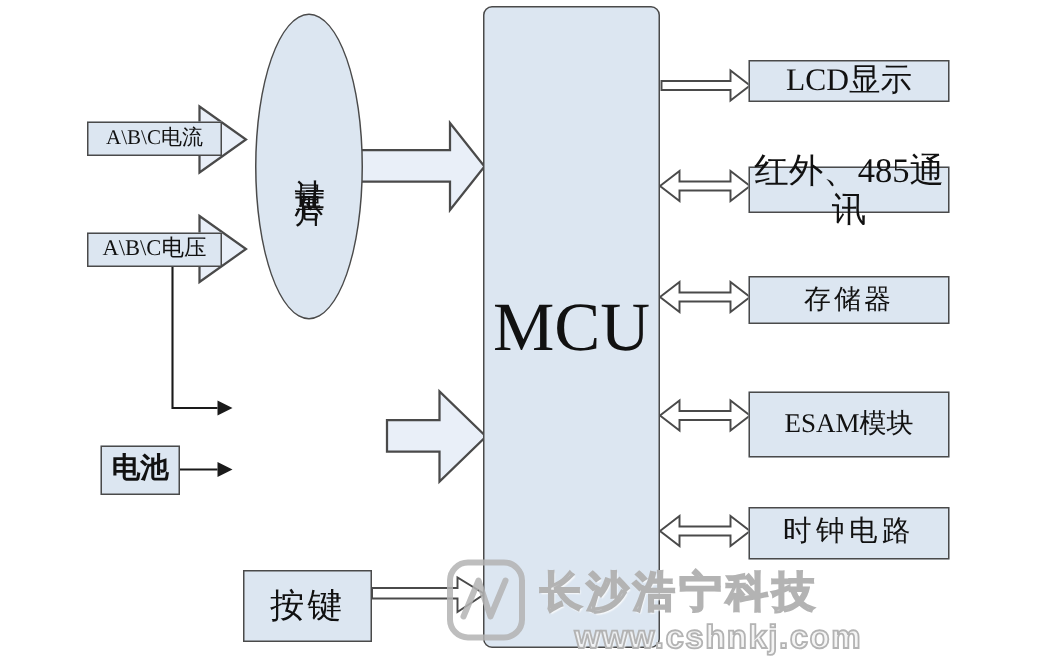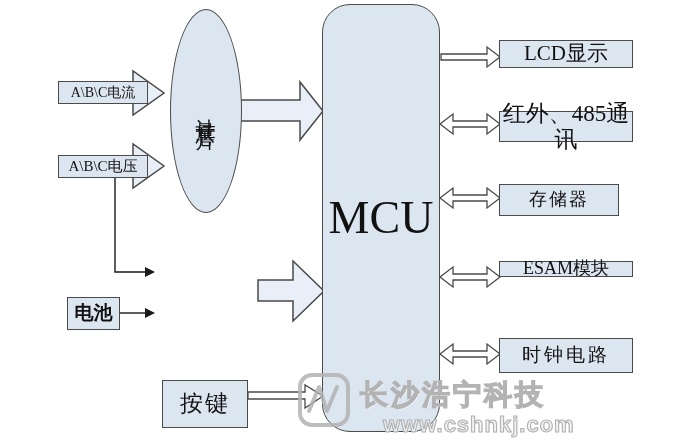--- a/index.html
+++ b/index.html
@@ -27,26 +27,26 @@
 
   
   .n-current{left:58px;top:81px;width:90px;height:23px;font-size:14px;}
   .n-voltage{left:58px;top:155px;width:90px;height:23px;font-size:15px;}
   .n-battery{left:67px;top:297px;width:53px;height:33px;font-size:19px;font-weight:bold;}
   .n-keys{left:162px;top:380px;width:86px;height:48px;font-size:23px;letter-spacing:2px;}
   .n-power{left:155px;top:245px;width:103px;height:94px;border-radius:20px;font-size:21px;letter-spacing:1px;}
   .n-chip{left:170px;top:9px;width:72px;height:204px;border-radius:50%;font-size:20px;}
   .vtext{writing-mode:vertical-rl;text-orientation:upright;letter-spacing:4px;}
   
-  .n-mcu{left:322px;top:4px;width:118px;height:428px;border-radius:28px;font-size:46px;}
+  .n-mcu{left:322px;top:4px;width:118px;height:428px;border-radius:6px;font-size:46px;}
   
   .n-lcd{left:499px;top:40px;width:134px;height:28px;font-size:21px;}
   .n-comm{left:499px;top:111px;width:134px;height:31px;font-size:23px;}
-  .n-memory{left:499px;top:184px;width:120px;height:32px;font-size:18px;letter-spacing:2px;}
-  .n-esam{left:499px;top:261px;width:134px;height:16px;font-size:18px;}
+  .n-memory{left:499px;top:184px;width:134px;height:32px;font-size:18px;letter-spacing:2px;}
+  .n-esam{left:499px;top:261px;width:134px;height:44px;font-size:18px;}
   .n-clock{left:499px;top:338px;width:134px;height:35px;font-size:19px;letter-spacing:3px;}
 
   
   .wm-text{
     position:absolute;font-family:"Liberation Sans","DejaVu Sans",sans-serif;
     font-weight:bold;color:rgba(236,236,236,0.55);
     -webkit-text-stroke:1.2px var(--wm);
     text-shadow:1px 1px 1px rgba(255,255,255,0.8);
     white-space:nowrap;pointer-events:none;
   }

